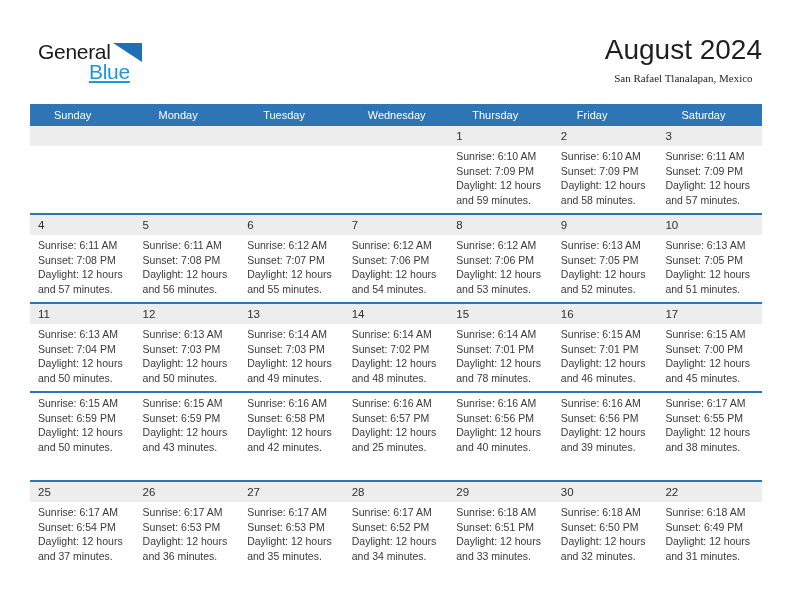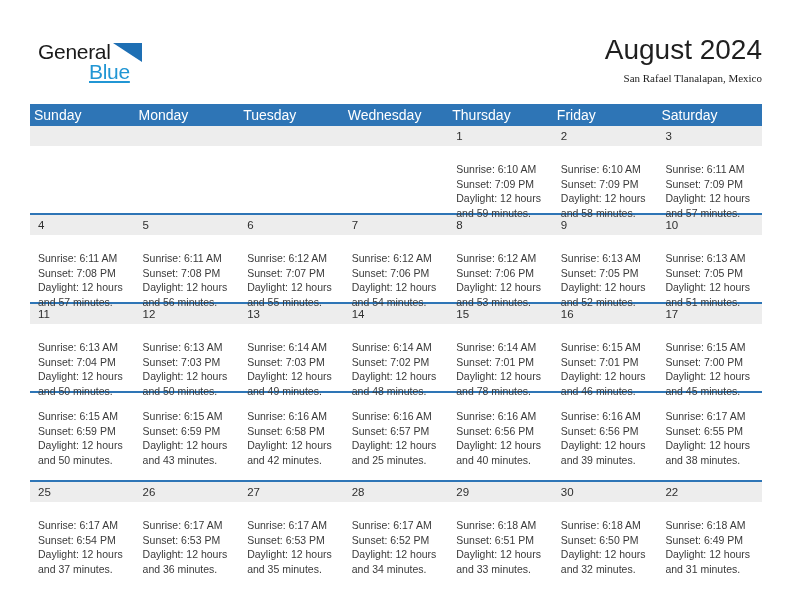--- a/index.html
+++ b/index.html
@@ -8,35 +8,35 @@
   .page { position: relative; width: 792px; height: 612px; background: #ffffff; overflow: hidden; }
 
   
   .logo { position: absolute; left: 38px; top: 40px; width: 120px; }
   .logo-line1 { display: flex; align-items: flex-start; }
   .logo-general { font-size: 21px; font-weight: 400; color: #1a1a1a; letter-spacing: -0.3px; }
   .logo-triangle { margin-left: 2px; margin-top: 3px; }
   .logo-blue { font-size: 21px; font-weight: 400; color: #2196d4; letter-spacing: -0.3px; margin-left: 51px; margin-top: -6px; text-decoration: underline; }
 
   
-  .titles { position: absolute; right: 30px; top: 34px; text-align: right; }
+  .titles { position: absolute; right: 30px; top: 34px; text-align: center; }
   .month-title { font-size: 28px; font-weight: 400; color: #1f1f1f; }
   .location-subtitle { font-size: 11px; font-weight: 400; color: #1f1f1f; margin-top: 6px; font-family: Liberation Serif, serif; }
 
   
   .calendar { position: absolute; left: 30px; top: 104px; width: 732px; }
   .weekday-row { display: grid; grid-template-columns: repeat(7, 1fr); background: #2e75b6; height: 22px; align-items: center; }
-  .weekday-cell { color: #ffffff; font-size: 14px; padding-left: 4px; overflow: hidden; white-space: nowrap; }
+  .weekday-cell { color: #ffffff; font-size: 11px; padding-left: 24px; overflow: hidden; white-space: nowrap; }
 
   .week-row { height: 89px; }
   .week-row.first { height: 87px; }
   .week-row:not(.first) { border-top: 2px solid #2e75b6; }
   .day-strip { display: grid; grid-template-columns: repeat(7, 1fr); background: #ededed; height: 20px; align-items: center; }
   .day-number { font-size: 11.5px; color: #2f2f2f; padding-left: 8px; }
-  .day-body { display: grid; grid-template-columns: repeat(7, 1fr); padding-top: 16px; }
+  .day-body { display: grid; grid-template-columns: repeat(7, 1fr); padding-top: 3px; }
   .day-details { font-size: 10.5px; line-height: 14.6px; color: #3a3a3a; padding-left: 8px; padding-right: 4px; white-space: nowrap; overflow: hidden; }
 </style>
 </head>
 <body>
 
 <div class="page">
 
   <div class="logo">
     <div class="logo-line1">
       <span class="logo-general">General</span>

